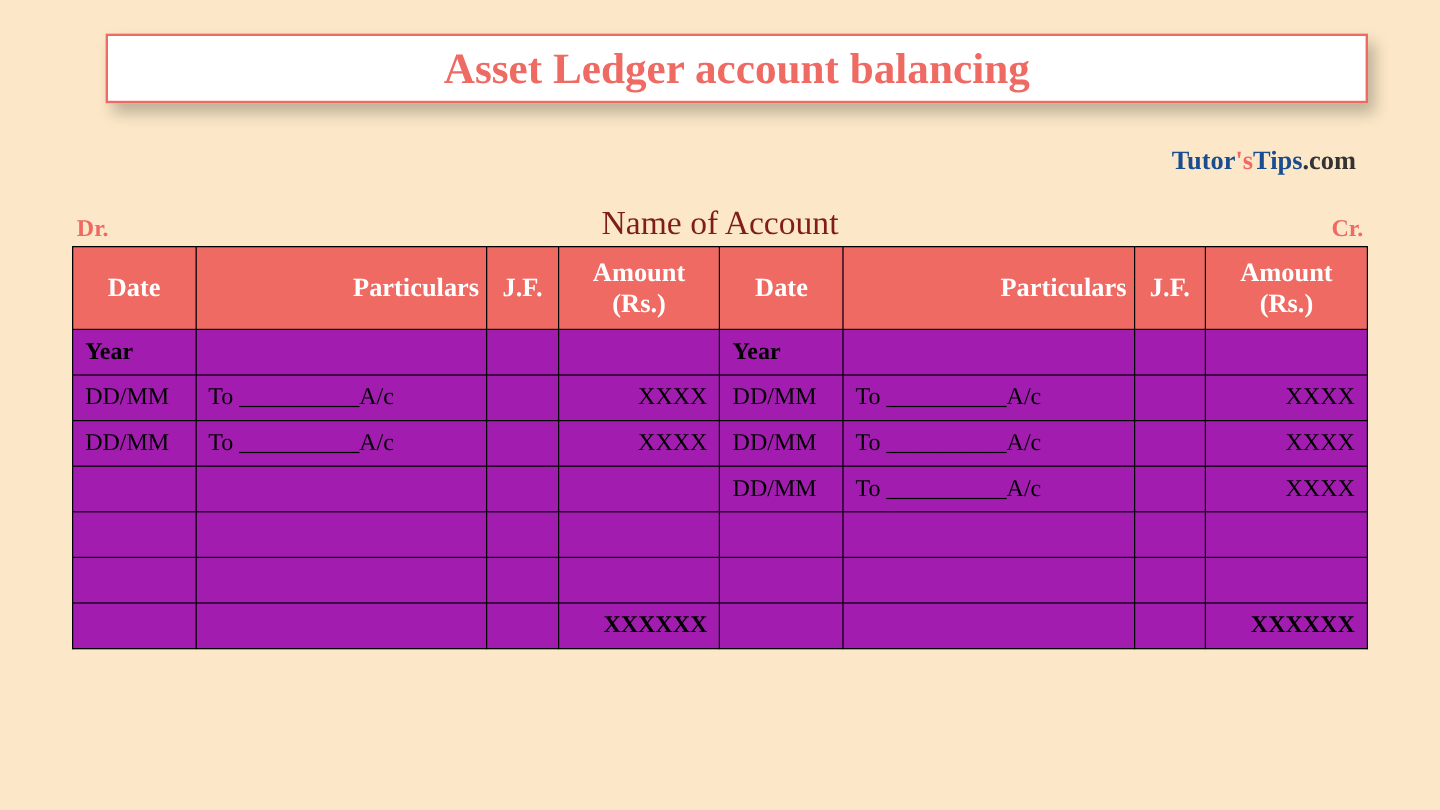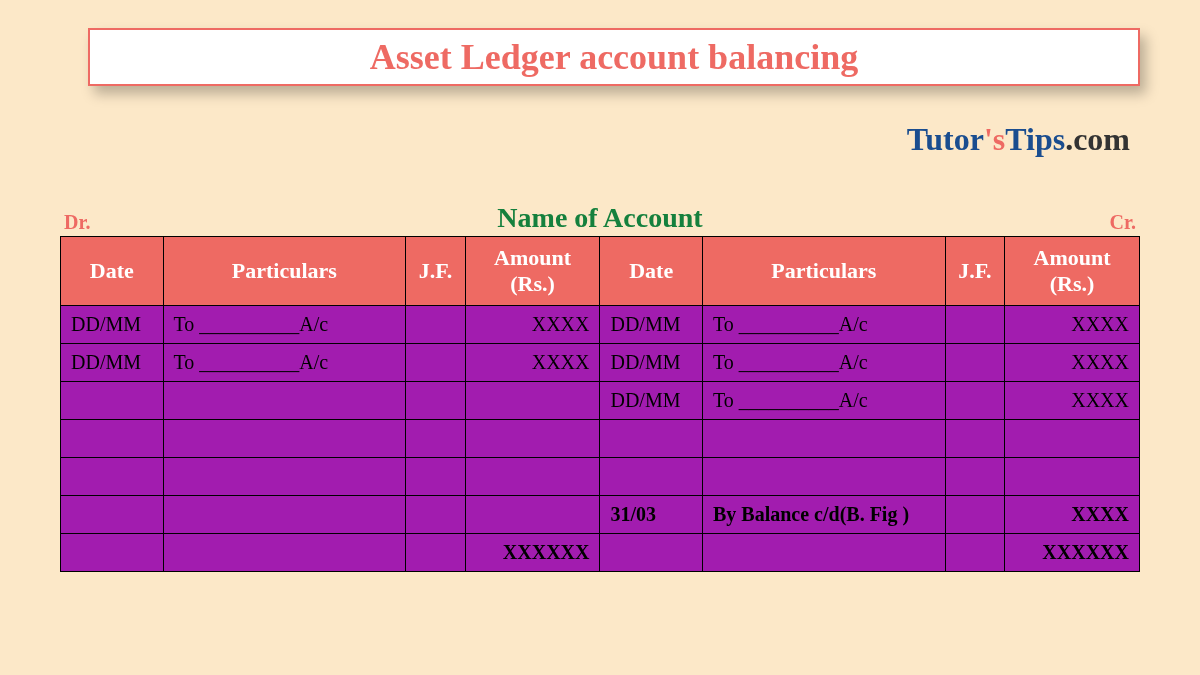--- a/index.html
+++ b/index.html
@@ -25,47 +25,46 @@
       margin-left: 28px;
     }
     .title-box h1 {
       color: #ee6a63;
       font-size: 36px;
       font-weight: bold;
       font-family: Georgia, serif;
     }
     .brand {
       text-align: right;
-      font-size: 32px;
+      font-size: 22px;
       font-weight: bold;
-      margin-bottom: 0;
+      margin-bottom: 24px;
       font-family: Georgia, serif;
       padding-right: 10px;
     }
     .brand .tutor { color: #1a4d8f; }
     .brand .apos { color: #ee6a63; }
     .brand .tips { color: #1a4d8f; }
     .brand .com { color: #333; }
     .account-header {
       display: flex;
       justify-content: space-between;
       align-items: flex-end;
       margin-bottom: 2px;
       padding: 0 4px;
     }
     .dr-label, .cr-label {
       color: #ee6a63;
       font-size: 20px;
       font-weight: bold;
     }
     .account-name {
-      color: #15803d;
+      color: #7f1d1d;
       font-size: 28px;
-      font-weight: bold;
-      margin-top: 44px;
+      font-weight: normal;
     }
     table {
       width: 100%;
       border-collapse: collapse;
       background: #a21caf;
     }
     th, td {
       border: 1.5px solid #000;
       padding: 6px 10px;
       font-size: 20px;
@@ -75,21 +74,21 @@
     th {
       background: #ee6a63;
       color: #fff;
       font-weight: bold;
       text-align: center;
       font-size: 22px;
       padding: 8px 6px;
       height: 62px;
     }
     .col-date { width: 95px; }
-    .col-part { width: 225px; }
+    .col-part { width: 225px; text-align: right; }
     .col-jf { width: 55px; }
     .col-amt { width: 125px; }
     td.date { text-align: left; margin-left: 11px; }
     td.particulars { text-align: left; }
     td.jf { }
     td.amount { text-align: right; }
     td.year { font-weight: bold; text-align: left; }
     td.total { font-weight: bold; text-align: right; padding-left: 20px; }
     td.bold { font-weight: bold; }
   </style>
@@ -117,20 +116,30 @@
       <th class="col-part">Particulars</th>
       <th class="col-jf">J.F.</th>
       <th class="col-amt">Amount (Rs.)</th>
       <th class="col-date">Date</th>
       <th class="col-part">Particulars</th>
       <th class="col-jf">J.F.</th>
       <th class="col-amt">Amount (Rs.)</th>
     </tr>
   </thead>
   <tbody>
+    <tr>
+      <td class="year">Year</td>
+      <td></td>
+      <td></td>
+      <td></td>
+      <td class="year">Year</td>
+      <td></td>
+      <td></td>
+      <td></td>
+    </tr>
     <tr>
       <td class="date">DD/MM</td>
       <td class="particulars">To __________A/c</td>
       <td class="jf"></td>
       <td class="amount">XXXX</td>
       <td class="date">DD/MM</td>
       <td class="particulars">To __________A/c</td>
       <td class="jf"></td>
       <td class="amount">XXXX</td>
     </tr>
@@ -168,30 +177,20 @@
       <td class="date"></td>
       <td class="particulars"></td>
       <td class="jf"></td>
       <td class="amount"></td>
       <td class="date"></td>
       <td class="particulars"></td>
       <td class="jf"></td>
       <td class="amount"></td>
     </tr>
     <tr>
-      <td class="date"></td>
-      <td class="particulars"></td>
-      <td class="jf"></td>
-      <td class="amount"></td>
-      <td class="date bold">31/03</td>
-      <td class="particulars bold">By Balance c/d(B. Fig )</td>
-      <td class="jf"></td>
-      <td class="amount bold">XXXX</td>
-    </tr>
-    <tr>
       <td></td>
       <td></td>
       <td></td>
       <td class="total">XXXXXX</td>
       <td></td>
       <td></td>
       <td></td>
       <td class="total">XXXXXX</td>
     </tr>
   </tbody>

